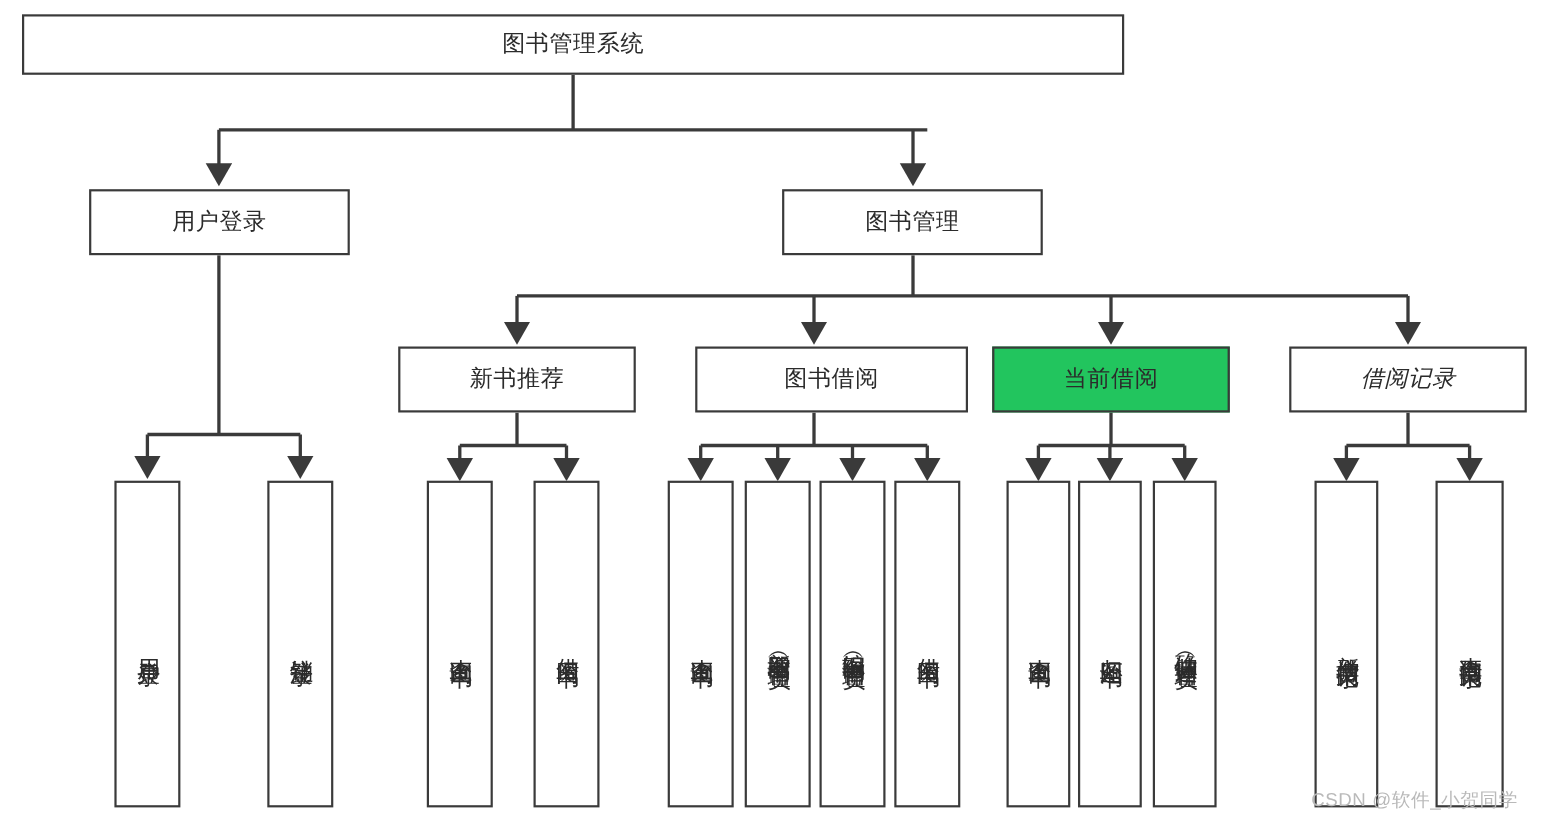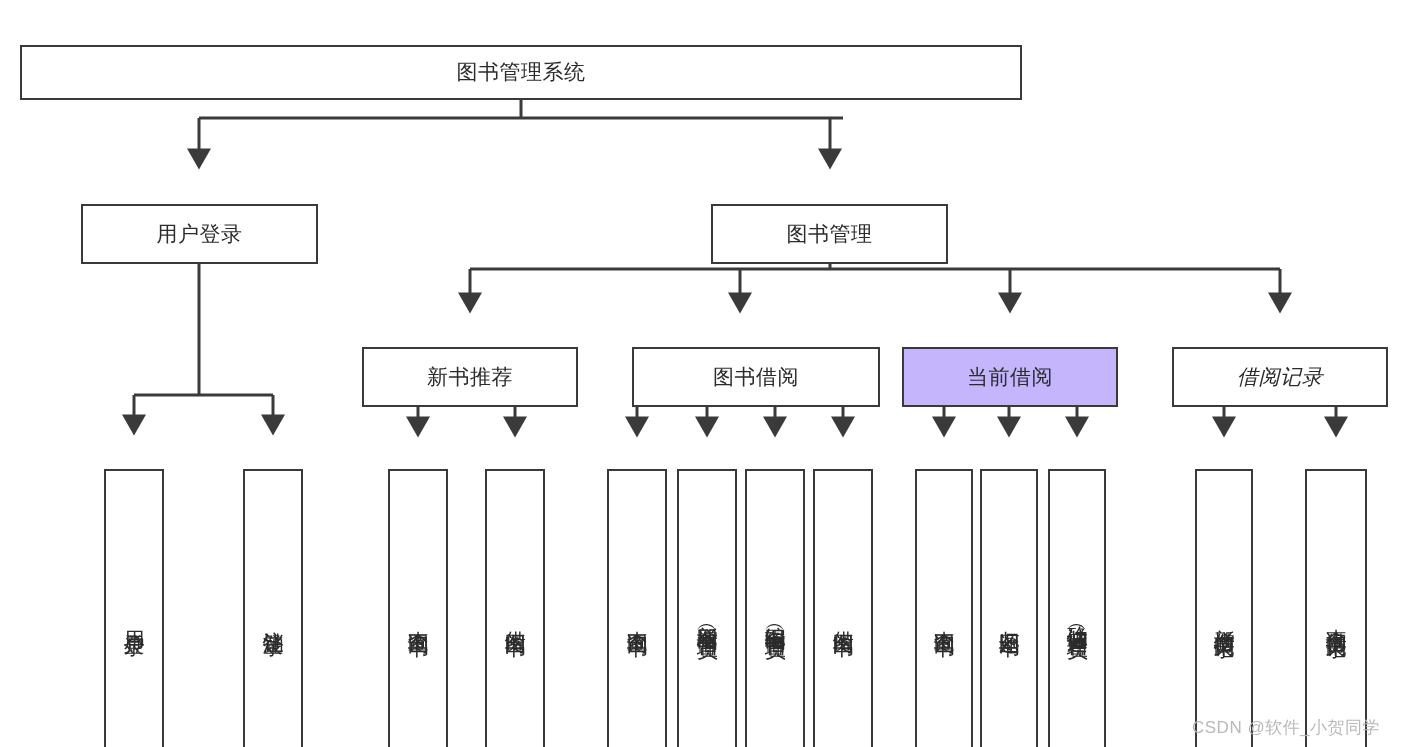--- a/index.html
+++ b/index.html
@@ -30,21 +30,20 @@
   .node {
     position: absolute;
     box-sizing: border-box;
     background: #ffffff;
     border: 2px solid #eab308;
     display: flex;
     align-items: center;
     justify-content: center;
     text-align: center;
     z-index: 2;
-    margin-top: 32px;
   }
   .node .label {
     font-size: 21px;
     line-height: 1.15;
     letter-spacing: 0.5px;
     color: #2b2b2b;
     white-space: nowrap;
   }
   .node.leaf {
     align-items: center;
@@ -133,21 +132,21 @@
   <div class="node" id="node-l2-1" style="left: 711px; top: 172px; width: 237px; height: 60px; border-color: rgb(58, 58, 58); background: rgb(255, 255, 255);">
     <span class="label" style="color: rgb(43, 43, 43);">图书管理</span>
   </div>
 
   <div class="node" id="node-l3-0" style="left: 362px; top: 315px; width: 216px; height: 60px; border-color: rgb(58, 58, 58); background: rgb(255, 255, 255);">
     <span class="label" style="color: rgb(43, 43, 43);">新书推荐</span>
   </div>
   <div class="node" id="node-l3-1" style="left: 632px; top: 315px; width: 248px; height: 60px; border-color: rgb(58, 58, 58); background: rgb(255, 255, 255);">
     <span class="label" style="color: rgb(43, 43, 43);">图书借阅</span>
   </div>
-  <div class="node" id="node-l3-2" style="left: 902px; top: 315px; width: 216px; height: 60px; border-color: rgb(58, 58, 58); background: #c4b5fd; text-align: right;">
+  <div class="node" id="node-l3-2" style="left: 902px; top: 315px; width: 216px; height: 60px; border-color: rgb(58, 58, 58); background: #22c55e; text-align: right;">
     <span class="label" style="color: rgb(43, 43, 43);">当前借阅</span>
   </div>
   <div class="node" id="node-l3-3" style="left: 1172px; top: 315px; width: 216px; height: 60px; border-color: rgb(58, 58, 58); background: rgb(255, 255, 255); font-style: italic;">
     <span class="label" style="color: rgb(43, 43, 43);">借阅记录</span>
   </div>
 
   <div class="node leaf" id="node-leaf-0" style="left: 104px; top: 437px; width: 60px; height: 297px; border-color: rgb(58, 58, 58); background: rgb(255, 255, 255);">
     <span class="label" style="color: rgb(43, 43, 43);">用户登录</span>
   </div>
   <div class="node leaf" id="node-leaf-1" style="left: 243px; top: 437px; width: 60px; height: 297px; border-color: rgb(58, 58, 58); background: rgb(255, 255, 255);">

